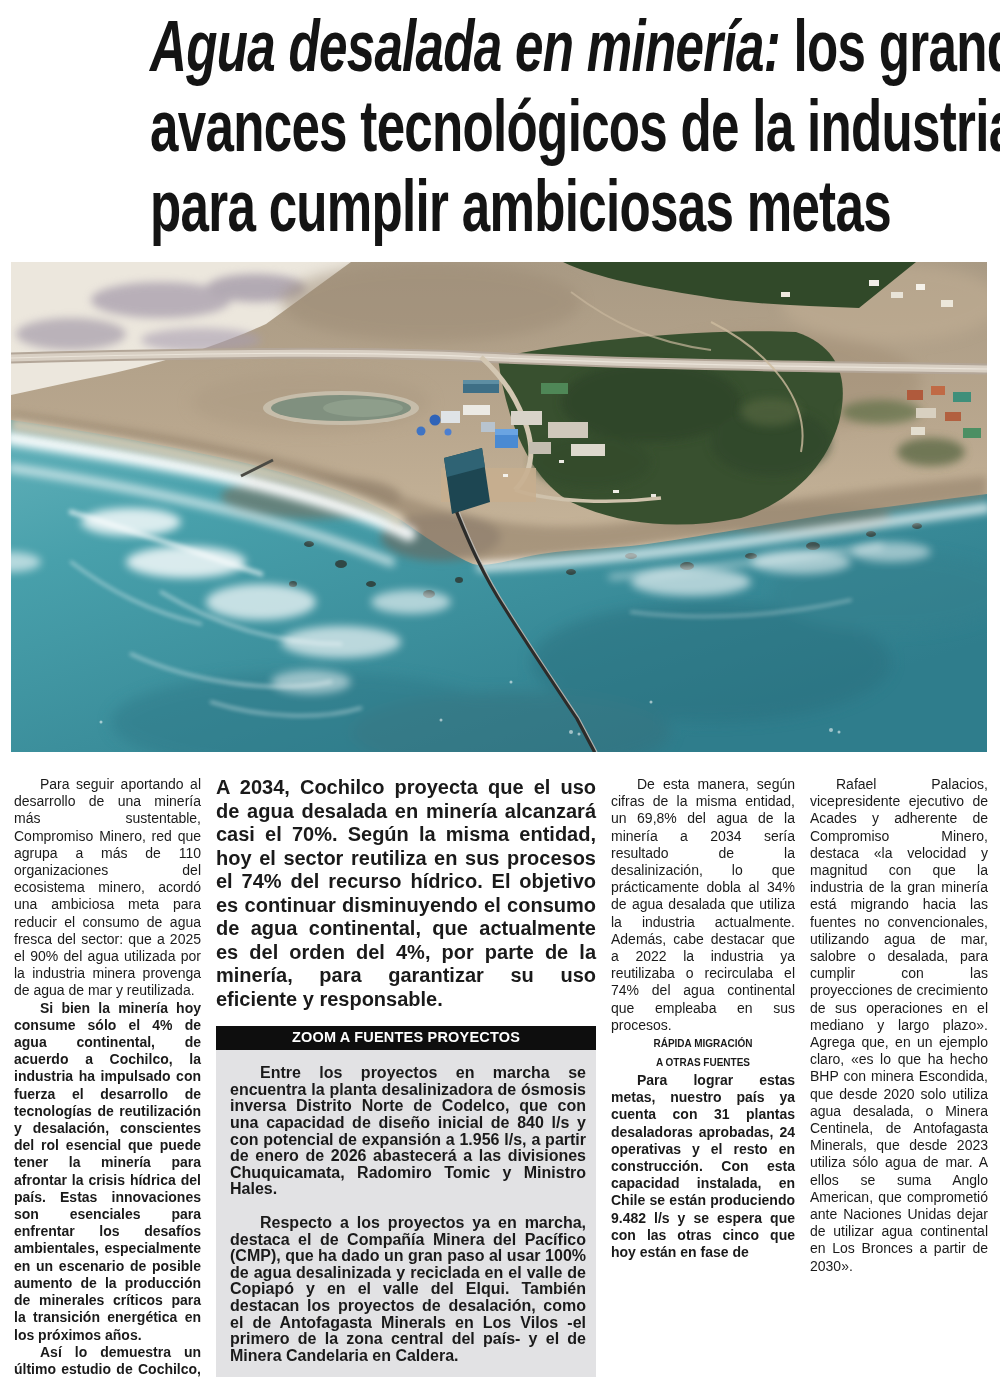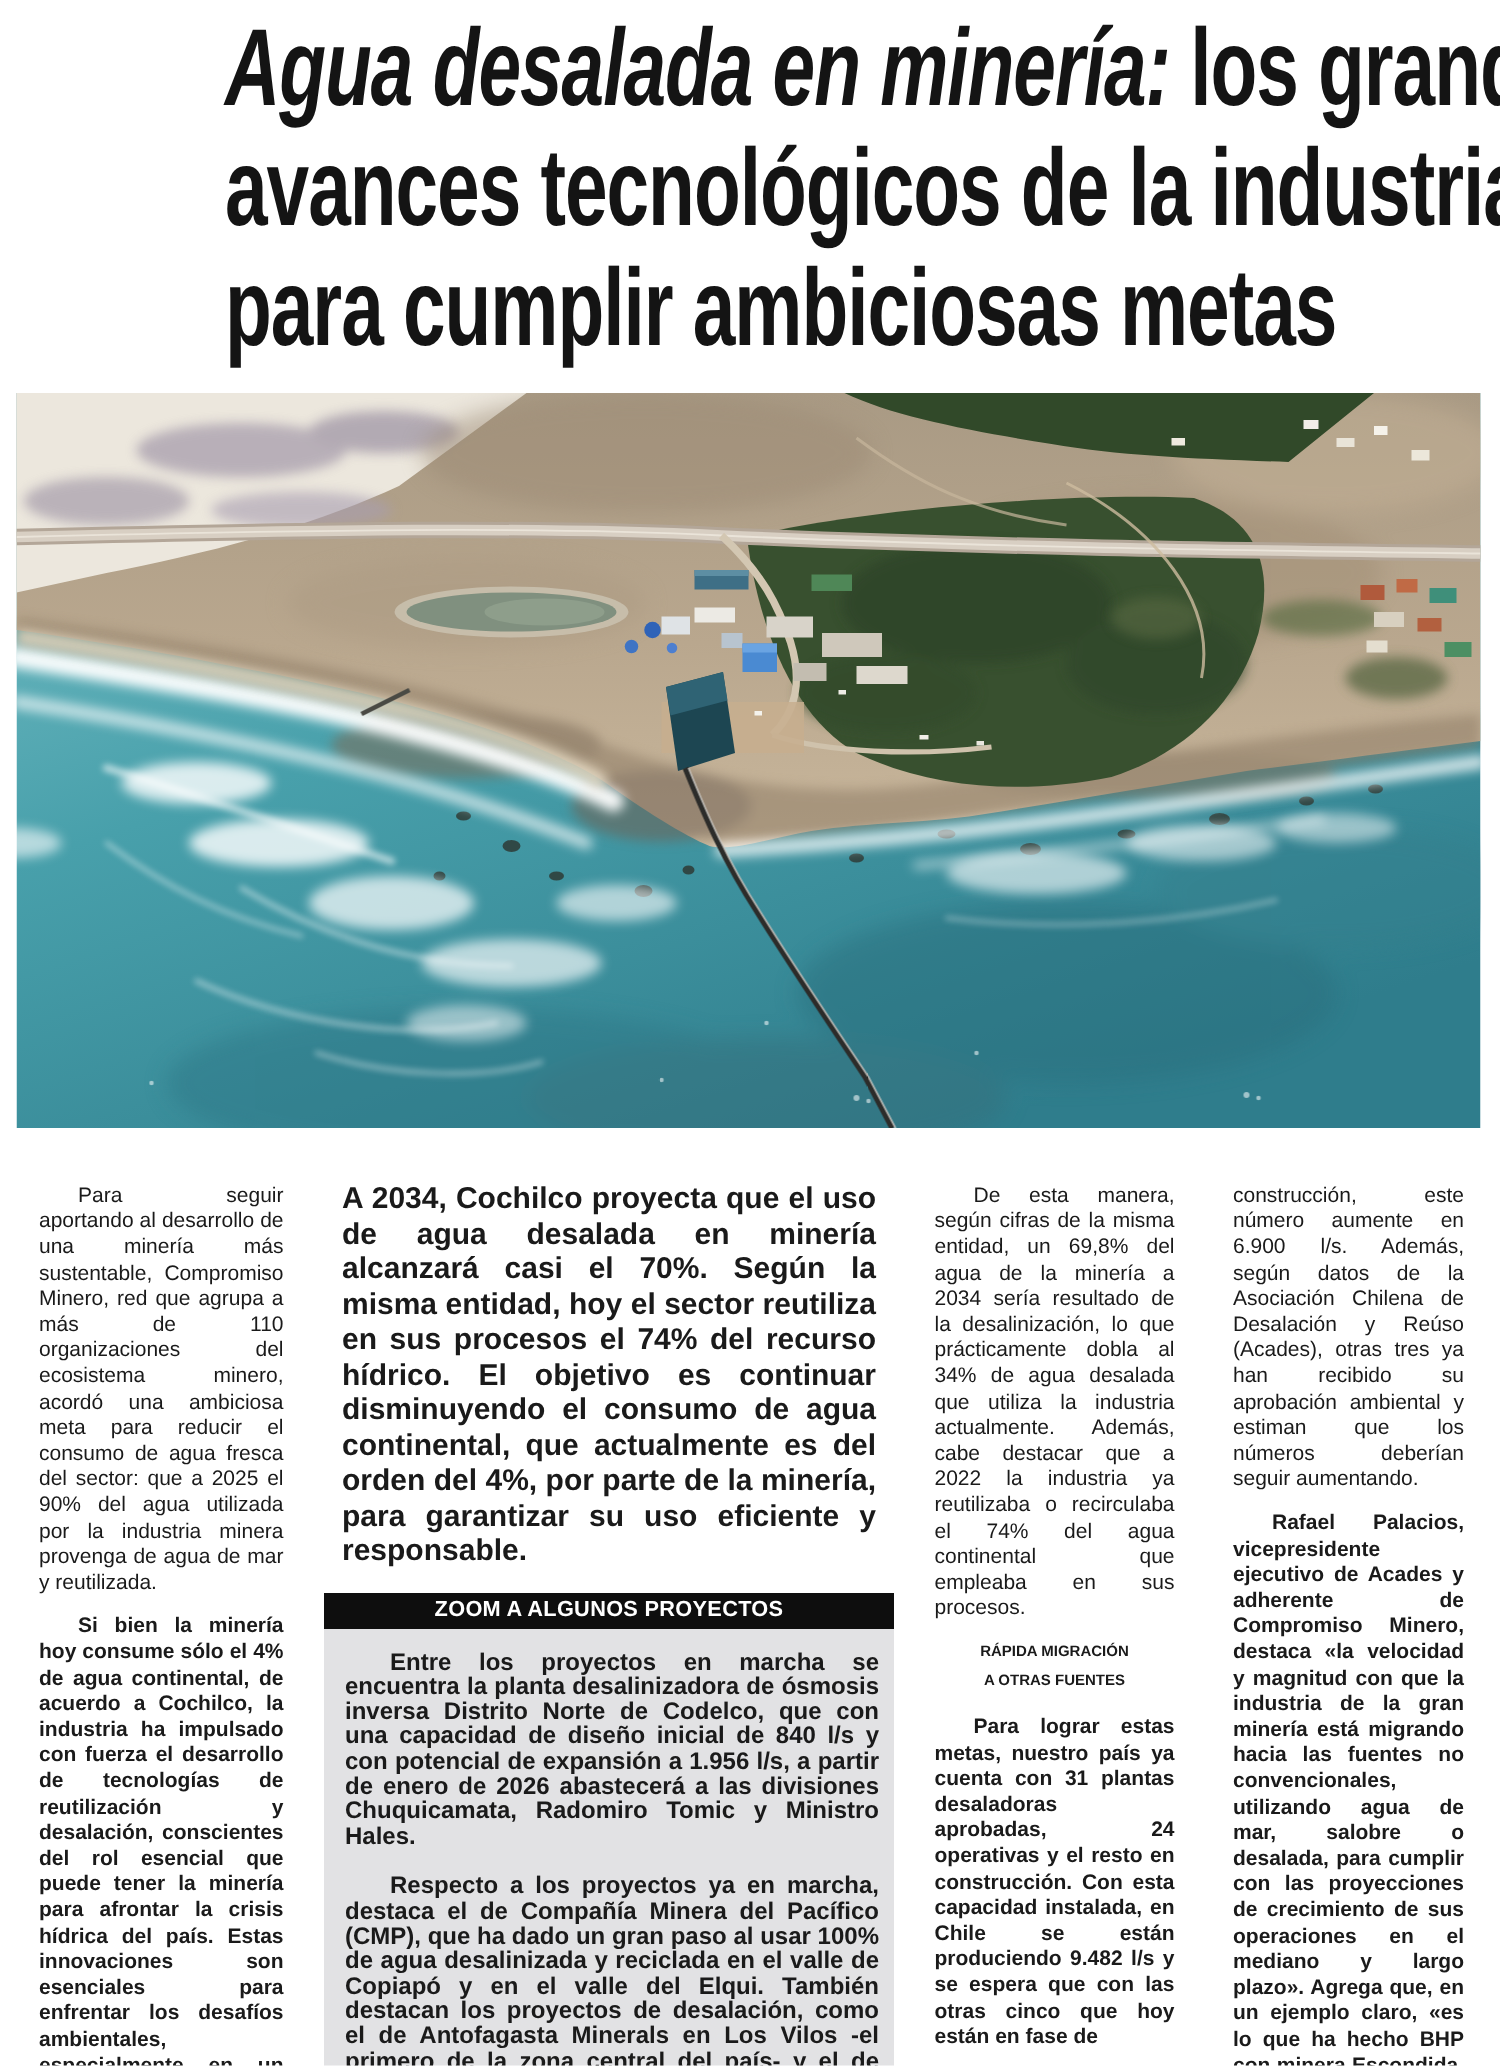--- a/index.html
+++ b/index.html
@@ -20,21 +20,21 @@
   .photo-wrap{margin:16px 13px 0 11px;width:976px;height:490px;position:relative;}
   .photo-wrap svg{display:block;width:100%;height:100%;}
   
   .columns{
     display:grid;
     grid-template-columns:187px 380px 184px 178px;
     column-gap:15px;
     margin:24px 12px 0 14px;
     font-size:14px;line-height:17.2px;text-align:justify;
   }
-  .col p{margin:12px;text-indent:26px;}
+  .col p{margin:0;text-indent:26px;}
   .col p + p{margin-top:0;font-weight:bold;}
   .col p.noindent{text-indent:0;}
   
   .intro{
     font-size:20px;line-height:23.5px;font-weight:bold;
     text-align:justify;margin-top:12px;text-indent:0;
   }
   
   .zoombar{
     margin-top:15px;background:#0e0e0e;color:#ffffff;
@@ -275,34 +275,33 @@
 <div class="columns">
 
   <div class="col">
     <p>Para seguir aportando al desarrollo de una minería más sustentable, Compromiso Minero, red que agrupa a más de 110 organizaciones del ecosistema minero, acordó una ambiciosa meta para reducir el consumo de agua fresca del sector: que a 2025 el 90% del agua utilizada por la industria minera provenga de agua de mar y reutilizada.</p>
     <p>Si bien la minería hoy consume sólo el 4% de agua continental, de acuerdo a Cochilco, la industria ha impulsado con fuerza el desarrollo de tecnologías de reutilización y desalación, conscientes del rol esencial que puede tener la minería para afrontar la crisis hídrica del país. Estas innovaciones son esenciales para enfrentar los desafíos ambientales, especialmente en un escenario de posible aumento de la producción de minerales críticos para la transición energética en los próximos años.</p>
     <p>Así lo demuestra un último estudio de Cochilco, donde se estima que hacia 2034 el uso de agua dulce por parte de la industria disminuirá en</p>
   </div>
 
   <div class="col">
     <p class="intro noindent">A 2034, Cochilco proyecta que el uso de agua desalada en minería alcanzará casi el 70%. Según la misma entidad, hoy el sector reutiliza en sus procesos el 74% del recurso hídrico. El objetivo es continuar disminuyendo el consumo de agua continental, que actualmente es del orden del 4%, por parte de la minería, para garantizar su uso eficiente y responsable.</p>
-    <div class="zoombar">ZOOM A ALGUNOS PROYECTOS</div>
+    <div class="zoombar">ZOOM A FUENTES PROYECTOS</div>
     <div class="zoombox">
       <p>Entre los proyectos en marcha se encuentra la planta desalinizadora de ósmosis inversa Distrito Norte de Codelco, que con una capacidad de diseño inicial de 840 l/s y con potencial de expansión a 1.956 l/s, a partir de enero de 2026 abastecerá a las divisiones Chuquicamata, Radomiro Tomic y Ministro Hales.</p>
       <p>Respecto a los proyectos ya en marcha, destaca el de Compañía Minera del Pacífico (CMP), que ha dado un gran paso al usar 100% de agua desalinizada y reciclada en el valle de Copiapó y en el valle del Elqui. También destacan los proyectos de desalación, como el de Antofagasta Minerals en Los Vilos -el primero de la zona central del país- y el de Minera Candelaria en Caldera.</p>
     </div>
   </div>
 
   <div class="col">
     <p>De esta manera, según cifras de la misma entidad, un 69,8% del agua de la minería a 2034 sería resultado de la desalinización, lo que prácticamente dobla al 34% de agua desalada que utiliza la industria actualmente. Además, cabe destacar que a 2022 la industria ya reutilizaba o recirculaba el 74% del agua continental que empleaba en sus procesos.</p>
     <p class="subhead">
       <span>RÁPIDA MIGRACIÓN</span><br>
       <span>A OTRAS FUENTES</span>
     </p>
     <p>Para lograr estas metas, nuestro país ya cuenta con 31 plantas desaladoras aprobadas, 24 operativas y el resto en construcción. Con esta capacidad instalada, en Chile se están produciendo 9.482 l/s y se espera que con las otras cinco que hoy están en fase de</p>
   </div>
 
   <div class="col">
-    <p class="noindent">construcción, este número aumente en 6.900 l/s. Además, según datos de la Asociación Chilena de Desalación y Reúso (Acades), otras tres ya han recibido su aprobación ambiental y estiman que los números deberían seguir aumentando.</p>
     <p>Rafael Palacios, vicepresidente ejecutivo de Acades y adherente de Compromiso Minero, destaca «la velocidad y magnitud con que la industria de la gran minería está migrando hacia las fuentes no convencionales, utilizando agua de mar, salobre o desalada, para cumplir con las proyecciones de crecimiento de sus operaciones en el mediano y largo plazo». Agrega que, en un ejemplo claro, «es lo que ha hecho BHP con minera Escondida, que desde 2020 solo utiliza agua desalada, o Minera Centinela, de Antofagasta Minerals, que desde 2023 utiliza sólo agua de mar. A ellos se suma Anglo American, que comprometió ante Naciones Unidas dejar de utilizar agua continental en Los Bronces a partir de 2030».</p>
   </div>
 
 </div>
 
 </body></html>

